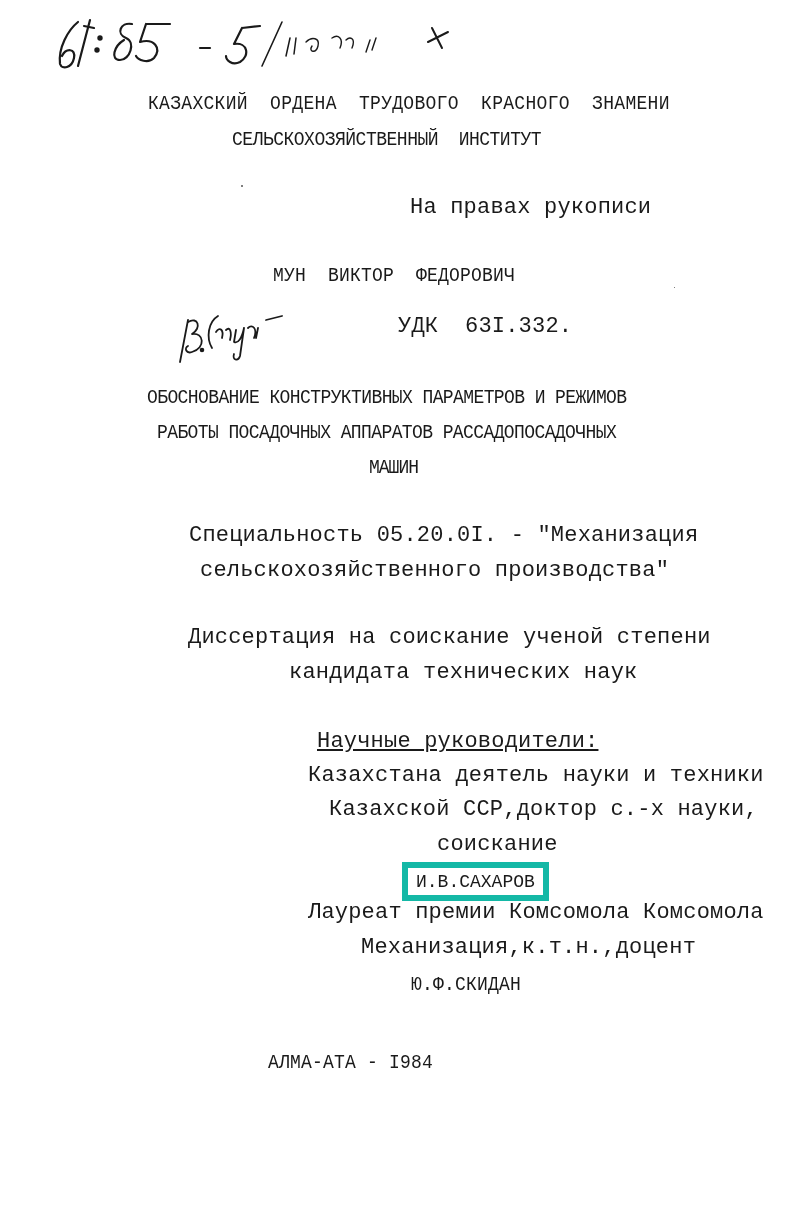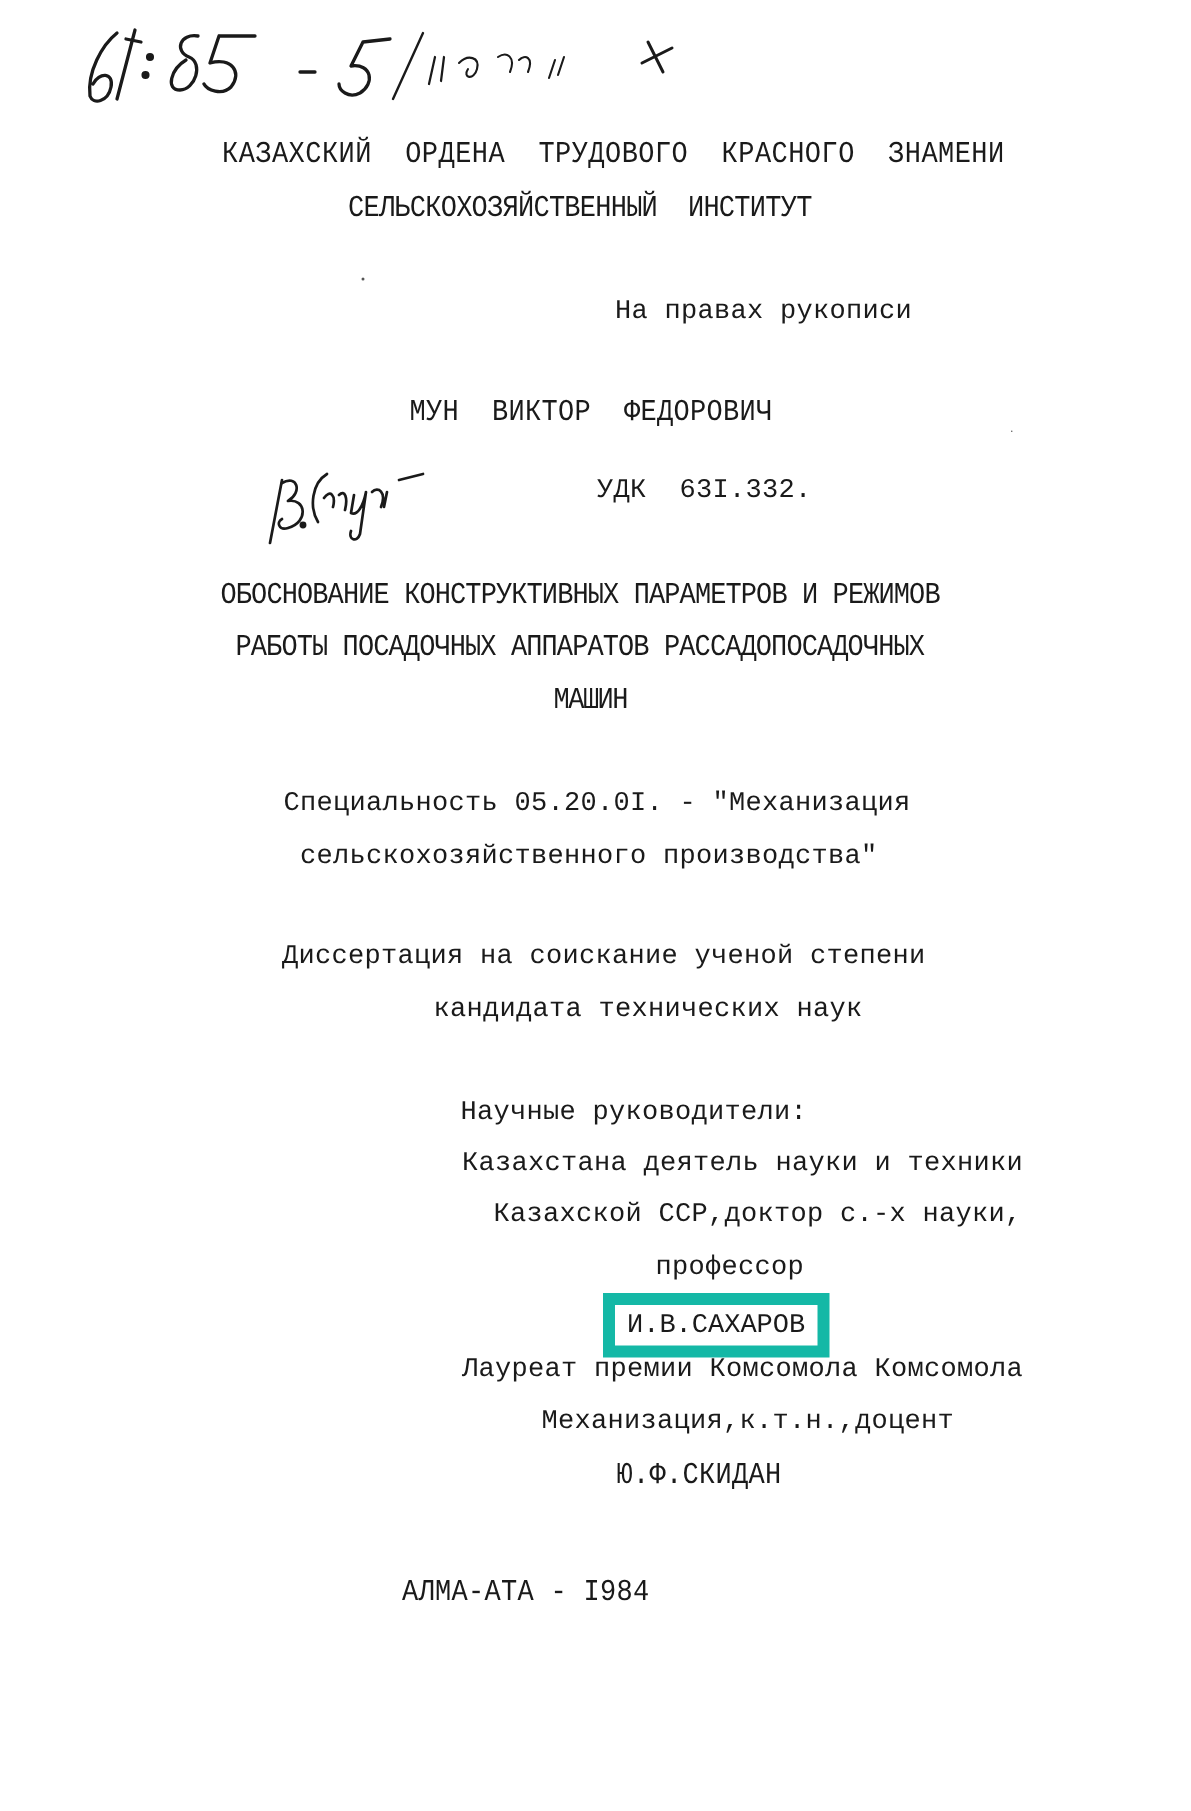--- a/index.html
+++ b/index.html
@@ -11,35 +11,35 @@
       width: 794px;
       height: 1207px;
       position: relative;
       overflow: hidden;
       font-family: "Liberation Mono", "DejaVu Sans Mono", monospace;
       color: #1a1a1a;
     }
     .line {
       position: absolute;
       white-space: pre;
-      font-size: 18px;
+      font-size: 22px;
       line-height: 22px;
       letter-spacing: 0.2px;
     }
     .caps {
       font-size: 18px;
       transform: scaleY(1.12);
       transform-origin: left top;
     }
     .handwriting {
       position: absolute;
     }
     .boxed {
       position: absolute;
-      border: 8px solid #14b8a6;
+      border: 6px solid #14b8a6;
       padding: 2px 8px 1px 8px;
       font-size: 18px;
       line-height: 24px;
       white-space: pre;
     }
     .speck {
       position: absolute;
       width: 2px;
       height: 2px;
       background: #555;
@@ -107,23 +107,23 @@
 <div class="line caps" style="left:147px; top:385px; letter-spacing:-0.6px;">ОБОСНОВАНИЕ КОНСТРУКТИВНЫХ ПАРАМЕТРОВ И РЕЖИМОВ</div>
 <div class="line caps" style="left:157px; top:420px; letter-spacing:-0.6px;">РАБОТЫ ПОСАДОЧНЫХ АППАРАТОВ РАССАДОПОСАДОЧНЫХ</div>
 <div class="line caps" style="left:369px; top:455px; letter-spacing:-1px;">МАШИН</div>
 
 <div class="line" style="left:189px; top:525px;">Специальность 05.20.0I. - "Механизация</div>
 <div class="line" style="left:200px; top:560px;">сельскохозяйственного производства"</div>
 
 <div class="line" style="left:188px; top:627px;">Диссертация на соискание ученой степени</div>
 <div class="line" style="left:253px; top:662px;margin-left:36px;">кандидата технических наук</div>
 
-<div class="line" style="left:307px; top:731px;">Научные руководители:</div>
+<div class="line" style="left:317px; top:731px;text-decoration:underline;">Научные руководители:</div>
 <div class="line" style="left:308px; top:765px;">Казахстана деятель науки и техники</div>
 <div class="line" style="left:329px; top:799px;">Казахской ССР,доктор с.-х науки,</div>
-<div class="line" style="left:437px; top:834px;">профессор</div>
+<div class="line" style="left:437px; top:834px;">соискание</div>
 <div class="boxed" style="left:402px; top:862px;">И.В.САХАРОВ</div>
 
 <div class="line" style="left:308px; top:902px;">Лауреат премии Комсомола Комсомола</div>
 <div class="line" style="left:361px; top:937px;">Механизация,к.т.н.,доцент</div>
 <div class="line caps" style="left:411px; top:972px;">Ю.Ф.СКИДАН</div>
 
 <div class="line caps" style="left:268px; top:1050px;">АЛМА-АТА - I984</div>
 
 </body></html>

